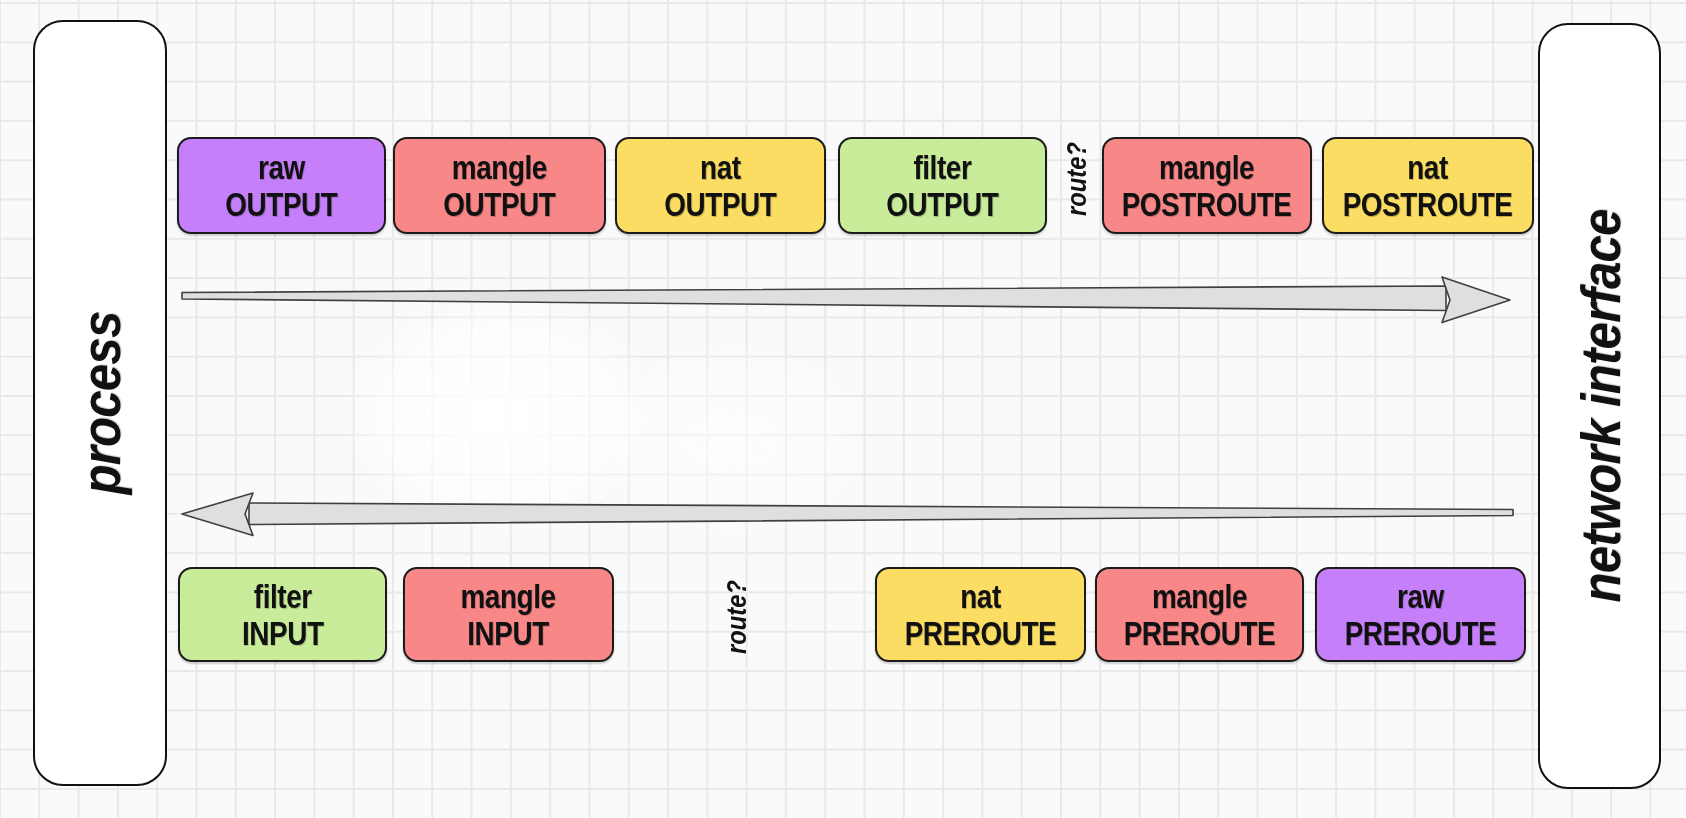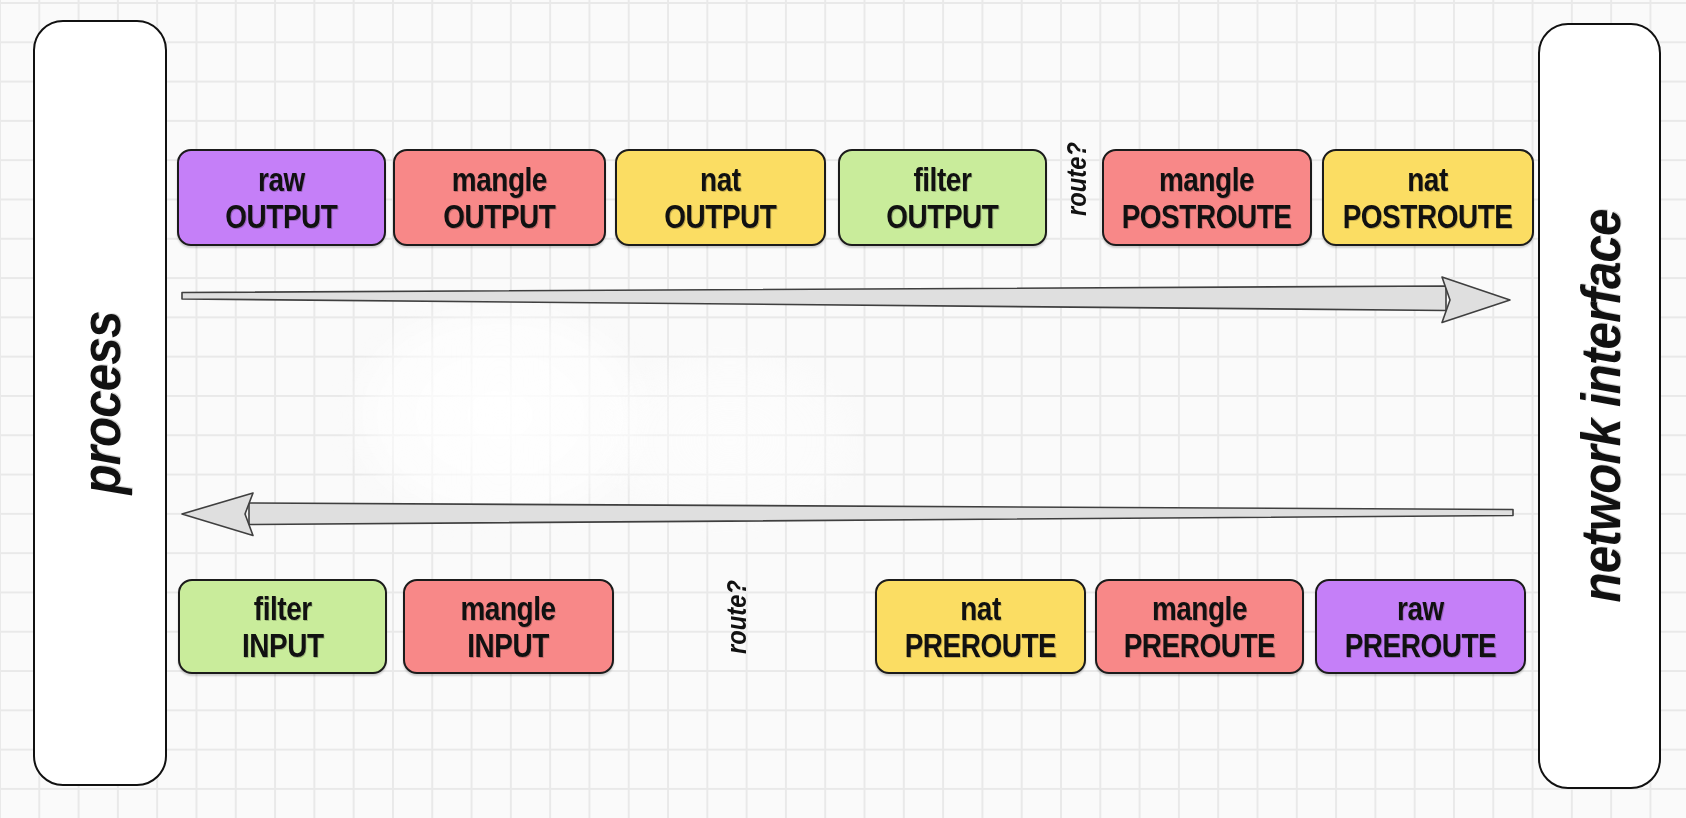--- a/index.html
+++ b/index.html
@@ -26,21 +26,20 @@
     position:absolute;left:50%;top:50%;white-space:nowrap;
     transform:translate(-50%,-50%) rotate(-90deg) scaleX(0.88);
     font-style:italic;font-weight:bold;font-size:56px;color:#111;
     letter-spacing:-1px;
     text-shadow:1px 1px 0 rgba(0,0,0,0.18);
   }
   .chain-box{
     position:absolute;border:2.5px solid #1b1b1b;border-radius:14px;
     display:flex;align-items:center;justify-content:center;
     box-shadow:0 2px 2px rgba(0,0,0,0.18);
-    margin-top:12px;
   }
   .chain-text{
     text-align:center;transform:scaleX(0.82);transform-origin:center;
     font-weight:bold;color:#111;line-height:37px;font-size:34px;
     letter-spacing:-0.5px;
     text-shadow:1px 1px 0 rgba(0,0,0,0.22);
   }
   .route-label{
     position:absolute;white-space:nowrap;
     transform:translate(-50%,-50%) rotate(-90deg) scaleX(0.85);

